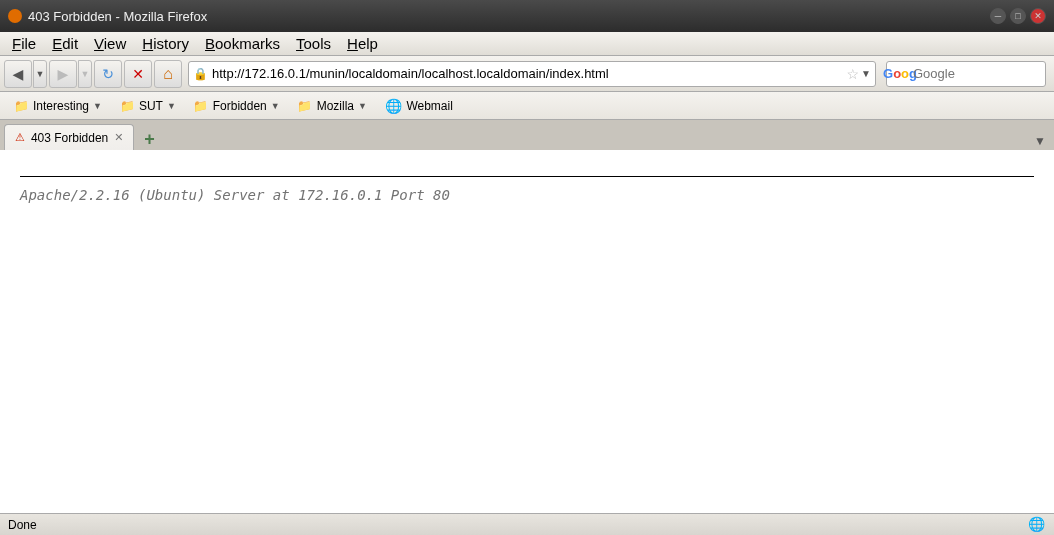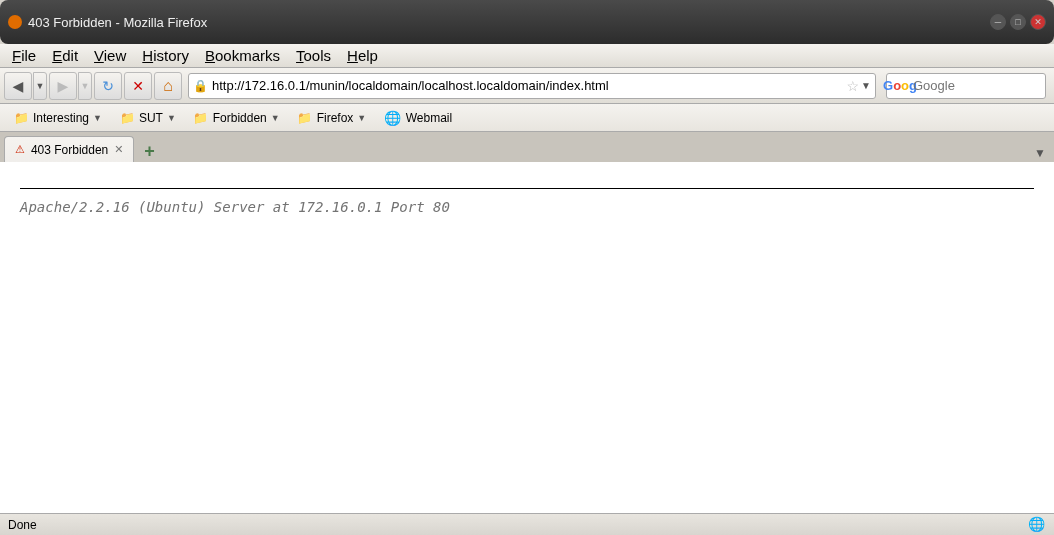--- a/index.html
+++ b/index.html
@@ -1,27 +1,26 @@
 <!DOCTYPE html>
 <html><head>
   <meta charset="utf-8">
   <style>
     * { margin: 0; padding: 0; box-sizing: border-box; }
     body { font-family: Arial, sans-serif; background: #d6d2cb; width: 1054px; height: 535px; overflow: hidden; }
 
     
     .titlebar {
       background: linear-gradient(to bottom, #4a4a4a, #2c2c2c);
-      height: 44px;
+      height: 32px;
       display: flex;
       align-items: center;
       padding: 0 8px;
       color: #fff;
       font-size: 13px;
-      border-radius: 8px;
     }
     .titlebar-icon {
       width: 14px; height: 14px;
       background: #e06c00;
       border-radius: 50%;
       margin-right: 6px;
       flex-shrink: 0;
     }
     .titlebar-title {
       flex: 1;
@@ -397,21 +396,21 @@
       <span>SUT</span>
       <span class="bookmark-arrow">▼</span>
     </div>
     <div class="bookmark-item">
       <span class="bookmark-folder-icon-sm">📁</span>
       <span>Forbidden</span>
       <span class="bookmark-arrow">▼</span>
     </div>
     <div class="bookmark-item">
       <span class="bookmark-folder-icon-sm">📁</span>
-      <span>Firefox</span>
+      <span>Mozilla</span>
       <span class="bookmark-arrow">▼</span>
     </div>
     <div class="bookmark-item">
       <span style="font-size:14px;">🌐</span>
       <span>Webmail</span>
     </div>
   </div>
 
   <div class="tab-bar">
     <div class="tab active">

